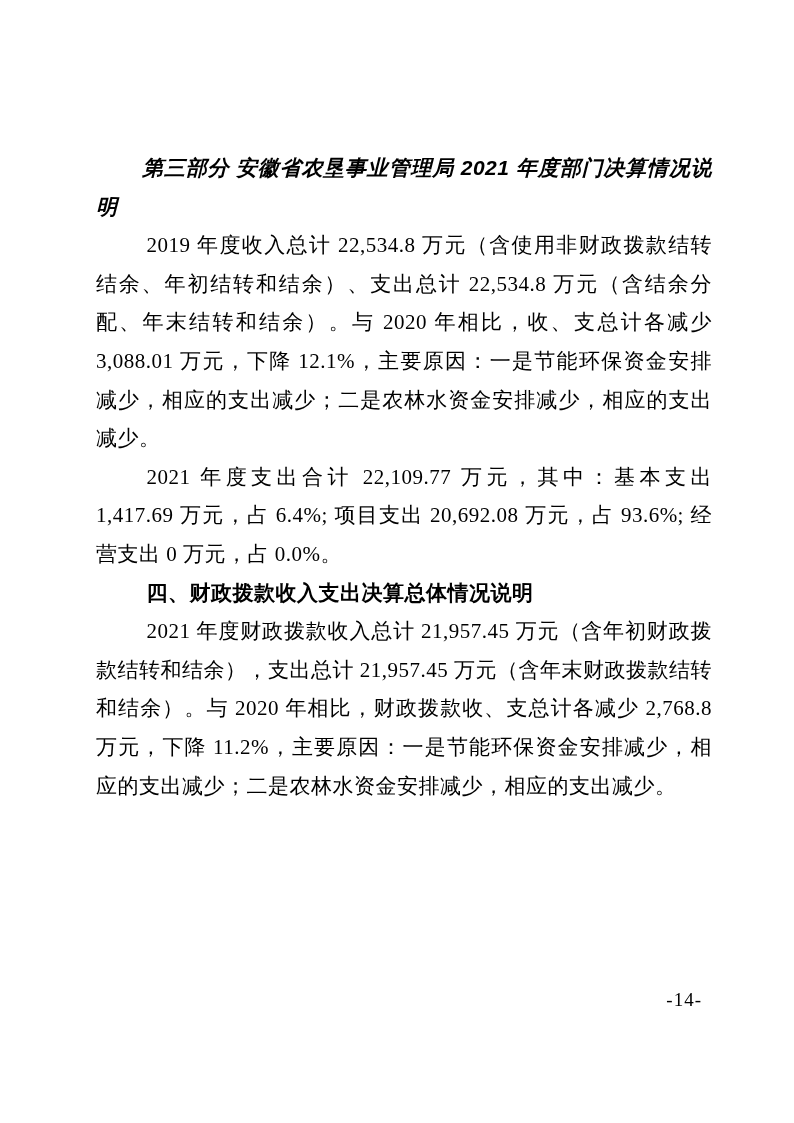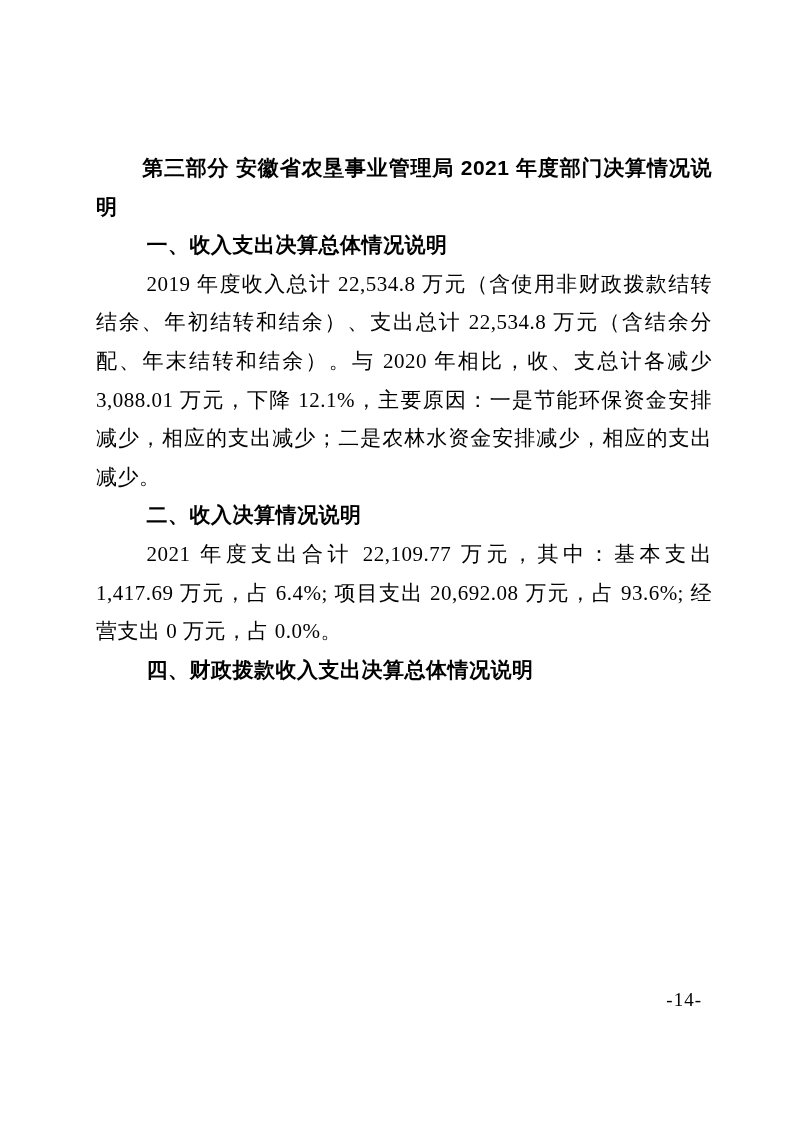--- a/index.html
+++ b/index.html
@@ -24,20 +24,21 @@
     font-size: 21px;
     line-height: 38.6px;
     text-align: justify;
     letter-spacing: 0.5px;
   }
   .doc-title {
     font-family: "Liberation Sans", "DejaVu Sans", sans-serif;
     font-weight: bold;
     font-size: 22px;
     text-indent: 2.2em;
+    font-style: italic;
   }
   .section-heading {
     font-family: "Liberation Sans", "DejaVu Sans", sans-serif;
     font-weight: bold;
     font-size: 21px;
     text-indent: 2.4em;
   }
   .body-para {
     text-indent: 2.4em;
   }
@@ -51,25 +52,24 @@
   }
 </style>
 </head>
 <body>
 
 <div class="page">
   <div class="content">
 
     <p class="doc-title">第三部分 安徽省农垦事业管理局 2021 年度部门决算情况说明</p>
 
-    <p class="section-heading">一、收入支出决算总体情况说明</p>
     <p class="body-para">2019 年度收入总计 22,534.8 万元（含使用非财政拨款结转结余、年初结转和结余）、支出总计 22,534.8 万元（含结余分配、年末结转和结余）。与 2020 年相比，收、支总计各减少 3,088.01 万元，下降 12.1%，主要原因：一是节能环保资金安排减少，相应的支出减少；二是农林水资金安排减少，相应的支出减少。</p>
 
-    <p class="section-heading">二、收入决算情况说明</p>
 
     <p class="body-para">2021 年度支出合计 22,109.77 万元，其中：基本支出 1,417.69 万元，占 6.4%; 项目支出 20,692.08 万元，占 93.6%; 经营支出 0 万元，占 0.0%。</p>
 
     <p class="section-heading">四、财政拨款收入支出决算总体情况说明</p>
+    <p class="body-para">2021 年度财政拨款收入总计 21,957.45 万元（含年初财政拨款结转和结余），支出总计 21,957.45 万元（含年末财政拨款结转和结余）。与 2020 年相比，财政拨款收、支总计各减少 2,768.8 万元，下降 11.2%，主要原因：一是节能环保资金安排减少，相应的支出减少；二是农林水资金安排减少，相应的支出减少。</p>
 
   </div>
 
   <div class="page-number">-14-</div>
 </div>
 
 </body></html>

